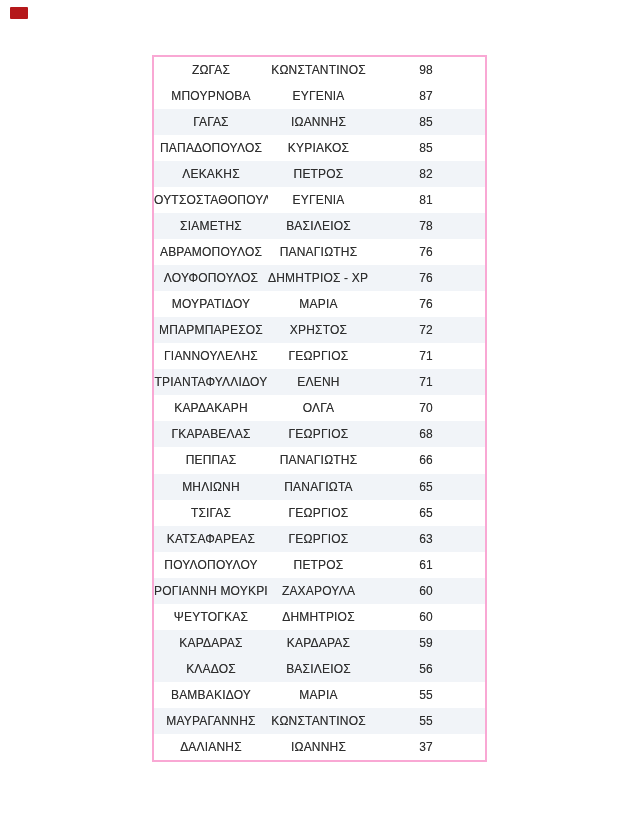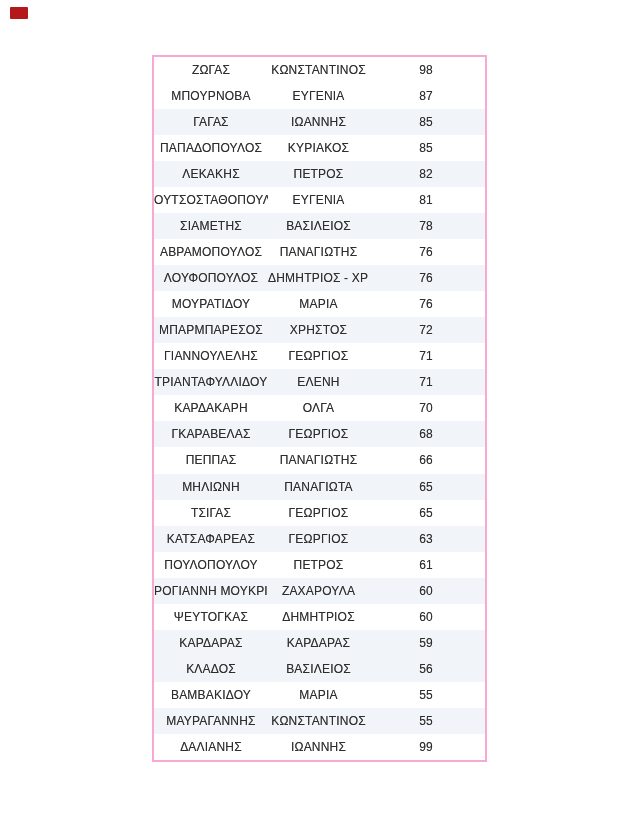--- a/index.html
+++ b/index.html
@@ -196,19 +196,19 @@
         <div class="cell cell-score">55</div>
       </div>
       <div class="t-row stripe">
         <div class="cell cell-surname">ΜΑΥΡΑΓΑΝΝΗΣ</div>
         <div class="cell cell-firstname">ΚΩΝΣΤΑΝΤΙΝΟΣ</div>
         <div class="cell cell-score">55</div>
       </div>
       <div class="t-row">
         <div class="cell cell-surname">ΔΑΛΙΑΝΗΣ</div>
         <div class="cell cell-firstname">ΙΩΑΝΝΗΣ</div>
-        <div class="cell cell-score">99</div>
+        <div class="cell cell-score">37</div>
       </div>
     </div>
 
   <div class="watermark">Σαρώθηκε με το CamScanner</div>
 
 </div>
 
 </body></html>

